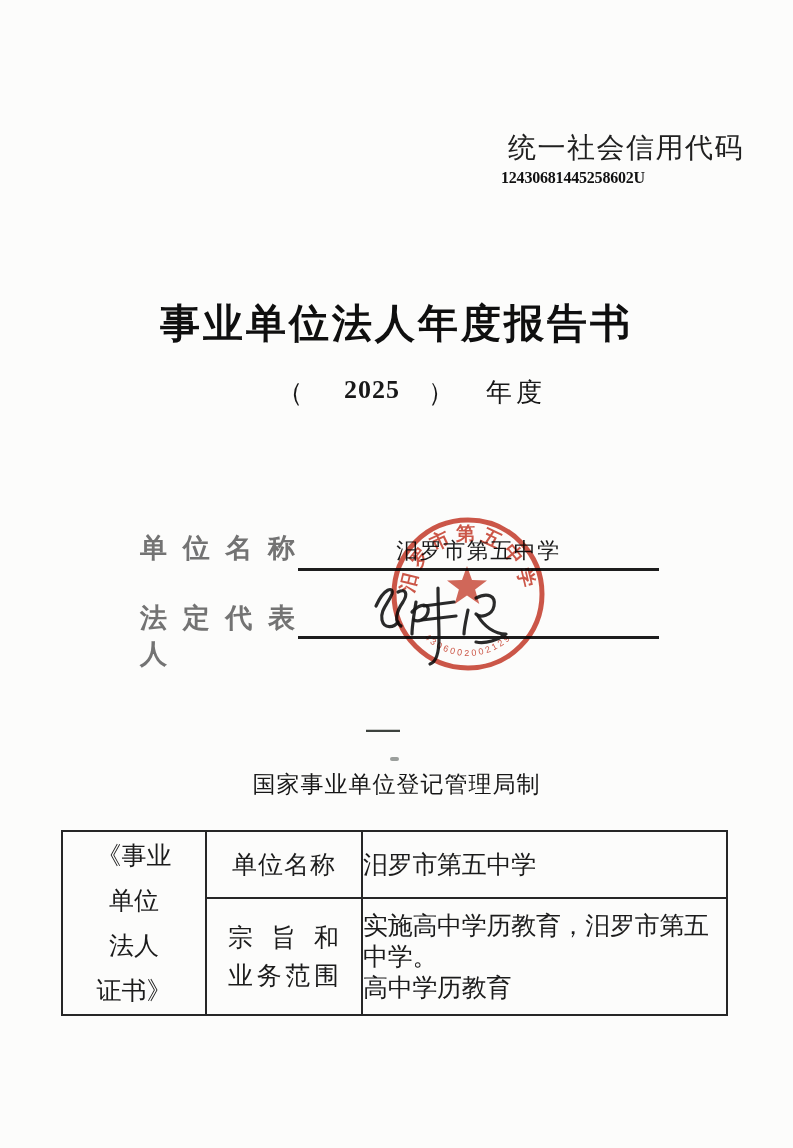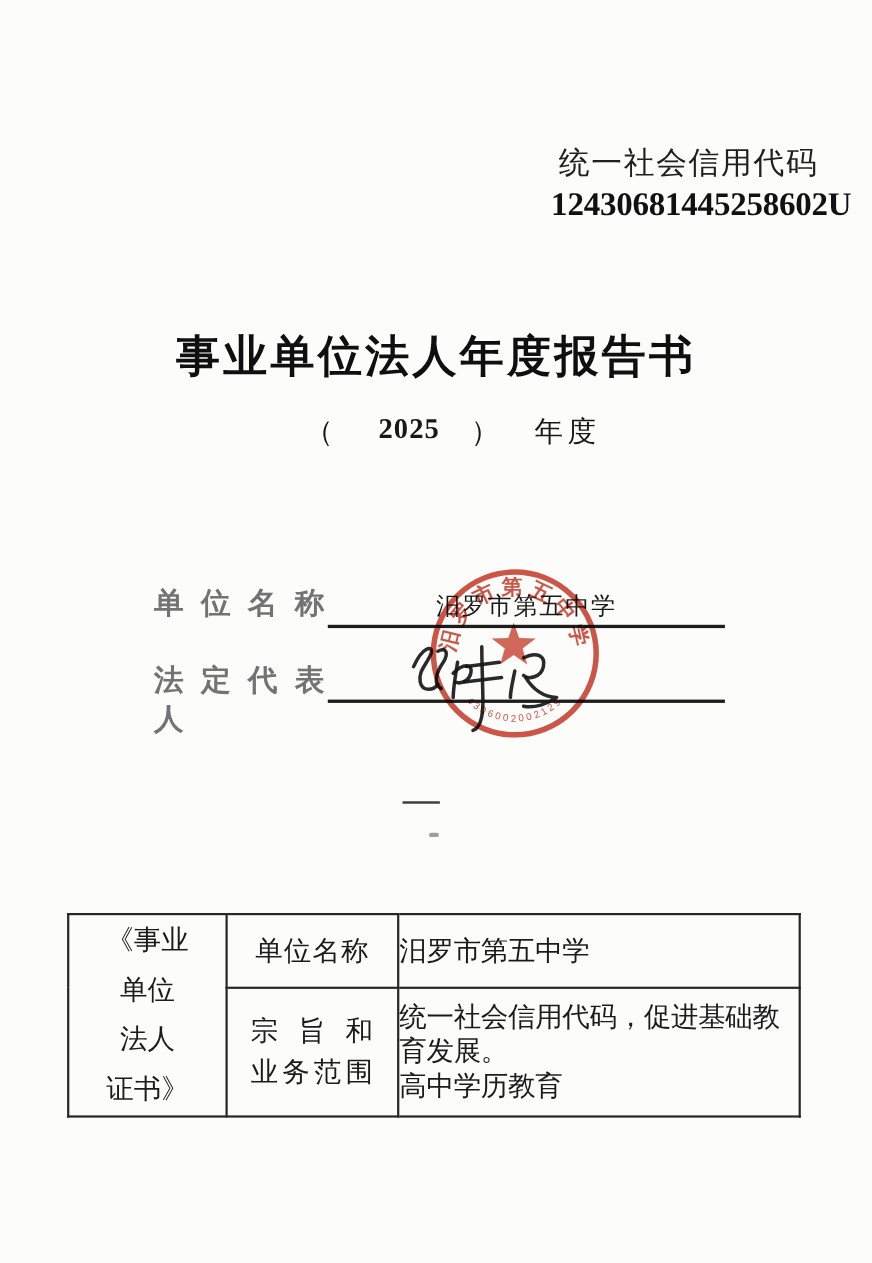--- a/index.html
+++ b/index.html
@@ -9,21 +9,21 @@
     font-family:"Liberation Serif",serif;color:#1c1c1c;
   }
   
   .credit-label{
     position:absolute;left:508px;top:129px;
     font-size:28px;letter-spacing:1.5px;color:#202020;
     font-family:"Liberation Serif",serif;
   }
   .credit-value{
     position:absolute;left:501px;top:169px;
-    font-size:30px;font-weight:bold;letter-spacing:-0.2px;color:#111;
+    font-size:16px;font-weight:bold;letter-spacing:-0.2px;color:#111;
     font-family:"Liberation Serif",serif;
   }
   
   .doc-title{
     position:absolute;left:0;right:0;top:296px;margin:0;
     text-align:center;font-size:40px;font-weight:800;letter-spacing:3px;
     color:#0f0f0f;font-family:Liberation Serif, serif;
   }
   
   .year-line{position:absolute;left:0;top:375px;width:793px;height:34px;}
@@ -131,39 +131,40 @@
     <polygon fill="#c8402f" opacity="0.9" points="79,52 84,66.1 99,66.5 87.1,75.6 91.3,90 79,81.5 66.7,90 70.9,75.6 59,66.5 74,66.1"></polygon>
     <path id="sealBottomArc" d="M 18 80 A 62 62 0 0 0 142 80" fill="none"></path>
     <text class="code-text" fill="#c8402f">
       <textPath href="#sealBottomArc" startOffset="50%" text-anchor="middle">4306002002129</textPath>
     </text>
   </svg>
 
   <div class="page-dash">—</div>
   <div class="scan-smudge"></div>
 
+  <div class="publisher">国家事业单位登记管理局制</div>
 
   <table class="cert-table">
     <tbody>
         <tr class="row-1">
       <td class="ct-left" rowspan="2">
         <div>《事业</div>
         <div>单位</div>
         <div>法人</div>
         <div>证书》</div>
       </td>
       <td class="ct-label">单位名称</td>
       <td class="ct-value">汨罗市第五中学</td>
     </tr>
     <tr class="row-2">
       <td class="ct-label">
         <div class="just">宗 旨 和</div>
         <div class="just">业务范围</div>
       </td>
       <td class="ct-value">
-        <div>统一社会信用代码，促进基础教育发展。</div>
+        <div>实施高中学历教育，汨罗市第五中学。</div>
         <div>高中学历教育</div>
       </td>
     </tr>
   </tbody>
     </table>
 
 </div>
 
 </body></html>

